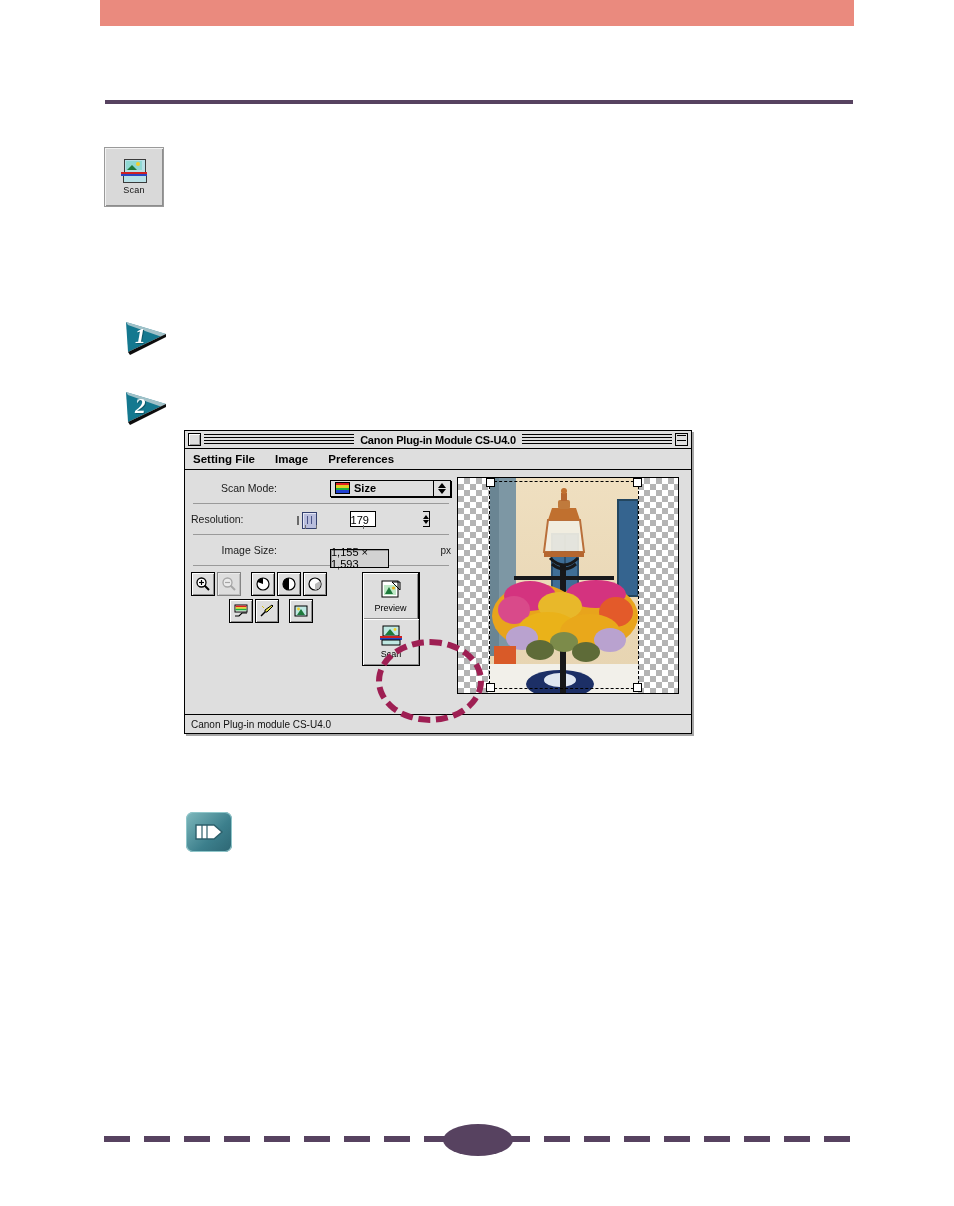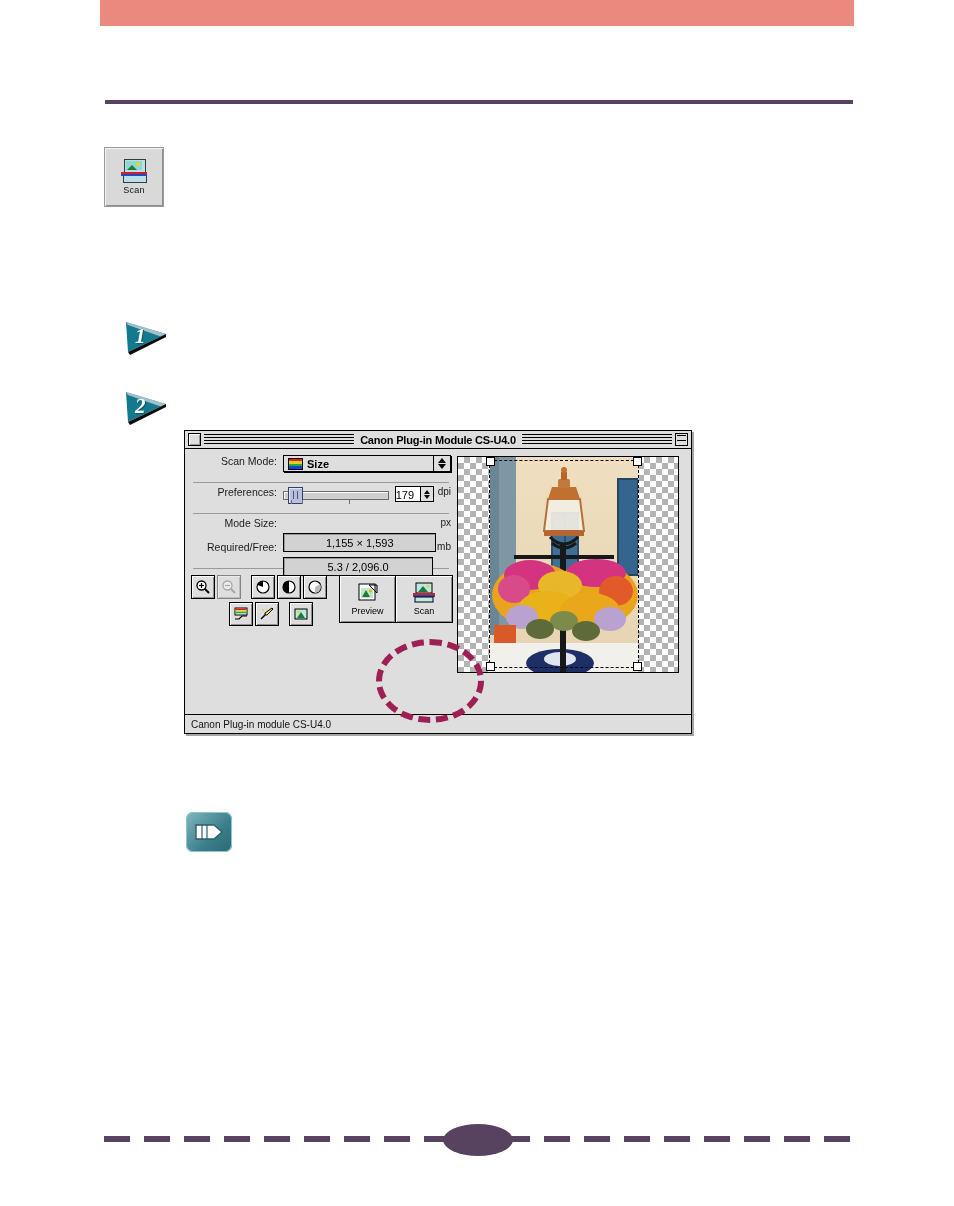--- a/index.html
+++ b/index.html
@@ -80,21 +80,21 @@
   }
   .win-title span{background:#dedede;padding:0 6px;}
 
   .menubar{height:20px;border-bottom:1px solid #000;background:#dedede;display:flex;align-items:center;padding-left:8px;}
   .menu-item{font-size:11.5px;font-weight:bold;color:#000;margin-right:20px;}
 
   .win-body{display:flex;height:245px;background:#dedede;}
   .left-pane{width:272px;padding:6px 6px 0 6px;box-sizing:border-box;}
   .right-pane{flex:1;padding:7px 7px 0 0;box-sizing:border-box;}
 
-  .row{display:flex;align-items:flex-start;height:24px;}
+  .row{display:flex;align-items:center;height:24px;gap:47px;}
   .lbl{font-size:10.5px;color:#1a1a1a;text-align:right;width:86px;padding-right:6px;
        font-family:"Liberation Sans",sans-serif;}
   .popup{
     flex:1;height:17px;background:#dedede;border:1px solid #000;position:relative;
     box-shadow:1px 1px 0 #000;display:flex;align-items:center;padding-left:4px;box-sizing:border-box;
   }
   .popup .ptext{font-size:11px;font-weight:bold;color:#000;}
   .popup .arrows{position:absolute;right:0;top:0;bottom:0;width:16px;border-left:1px solid #000;
     display:flex;flex-direction:column;align-items:center;justify-content:center;gap:1px;background:#dedede;}
   .tri-up{width:0;height:0;border-left:4px solid transparent;border-right:4px solid transparent;border-bottom:5px solid #000;}
@@ -137,21 +137,21 @@
   }
   .tbtn.dis{opacity:.4;}
   .bigbtn{
     width:56px;height:46px;background:#dedede;border:1px solid #000;
     box-shadow:inset 1px 1px 0 #fff,inset -1px -1px 0 #8d8d8d;
     display:flex;flex-direction:column;align-items:center;justify-content:center;
     background-image:radial-gradient(#cfcfcf 0.6px,transparent 0.7px);background-size:4px 4px;
     box-sizing:border-box;
   }
   .bigbtn .blabel{font-size:9px;color:#000;margin-top:2px;}
-  .bigbtn-group{display:flex;margin-left:12px;border:1px solid #000;}
+  .bigbtn-group{display:flex;margin-left:21px;border:1px solid #000;flex-direction:column;}
   .bigbtn-group .bigbtn{border:none;border-right:1px solid #000;}
   .bigbtn-group .bigbtn:last-child{border-right:none;}
 
   .statusbar{
     position:absolute;left:0;right:0;bottom:0;height:18px;border-top:1px solid #000;
     background:#dedede;display:flex;align-items:center;padding-left:6px;font-size:10px;color:#111;
   }
 
   
   .preview-box{
@@ -222,20 +222,25 @@
 
   <div class="titlebar">
     <div class="close-box"></div>
     <div class="title-stripes"></div>
     <div class="zoom-box"></div>
     <div class="win-title">
       <span>Canon Plug-in Module CS-U4.0</span>
     </div>
   </div>
 
+  <div class="menubar">
+    <div class="menu-item">Setting File</div>
+    <div class="menu-item">Image</div>
+    <div class="menu-item">Preferences</div>
+  </div>
 
   <div class="win-body">
 
     <div class="left-pane">
 
       <div class="row">
         <div class="lbl">Scan Mode:</div>
         <div class="popup">
           <div class="rainbow"></div>
           <div class="ptext">Size</div>
@@ -243,50 +248,45 @@
             <div class="tri-up"></div>
               <div class="tri-dn"></div>
           </div>
         </div>
       </div>
 
       <div class="divider"></div>
 
 
       <div class="row">
-        <div class="lbl">Preferences:</div>
+        <div class="lbl">Resolution:</div>
         <div class="slider-wrap">
           <div class="slider-track"></div>
           <div class="slider-thumb"></div>
           <div class="tick" style="left:8px"></div>
           <div class="tick" style="left:19px"></div>
           <div class="tick" style="left:66px"></div>
         </div>
         <div class="numfield">179</div>
         <div class="spin">
           <div class="tri-up"></div>
             <div class="tri-dn"></div>
         </div>
         <div class="unit">dpi</div>
       </div>
 
 
       <div class="divider"></div>
 
       <div class="row">
-        <div class="lbl">Mode Size:</div>
+        <div class="lbl">Image Size:</div>
         <div class="infofield">1,155 × 1,593</div>
         <div class="unit">px</div>
       </div>
 
-      <div class="row">
-        <div class="lbl">Required/Free:</div>
-        <div class="infofield">5.3 / 2,096.0</div>
-        <div class="unit">mb</div>
-      </div>
 
       <div class="divider"></div>
 
       <div class="toolbar">
         <div class="tool-left">
           <div class="tgrid">
             <div class="tbtn">
               <svg width="16" height="16" viewBox="0 0 16 16">
                 <circle cx="6.5" cy="6.5" r="4.5" fill="#fff" stroke="#000" stroke-width="1.3"></circle>
                 <line x1="9.5" y1="9.5" x2="14" y2="14" stroke="#000" stroke-width="2"></line>

